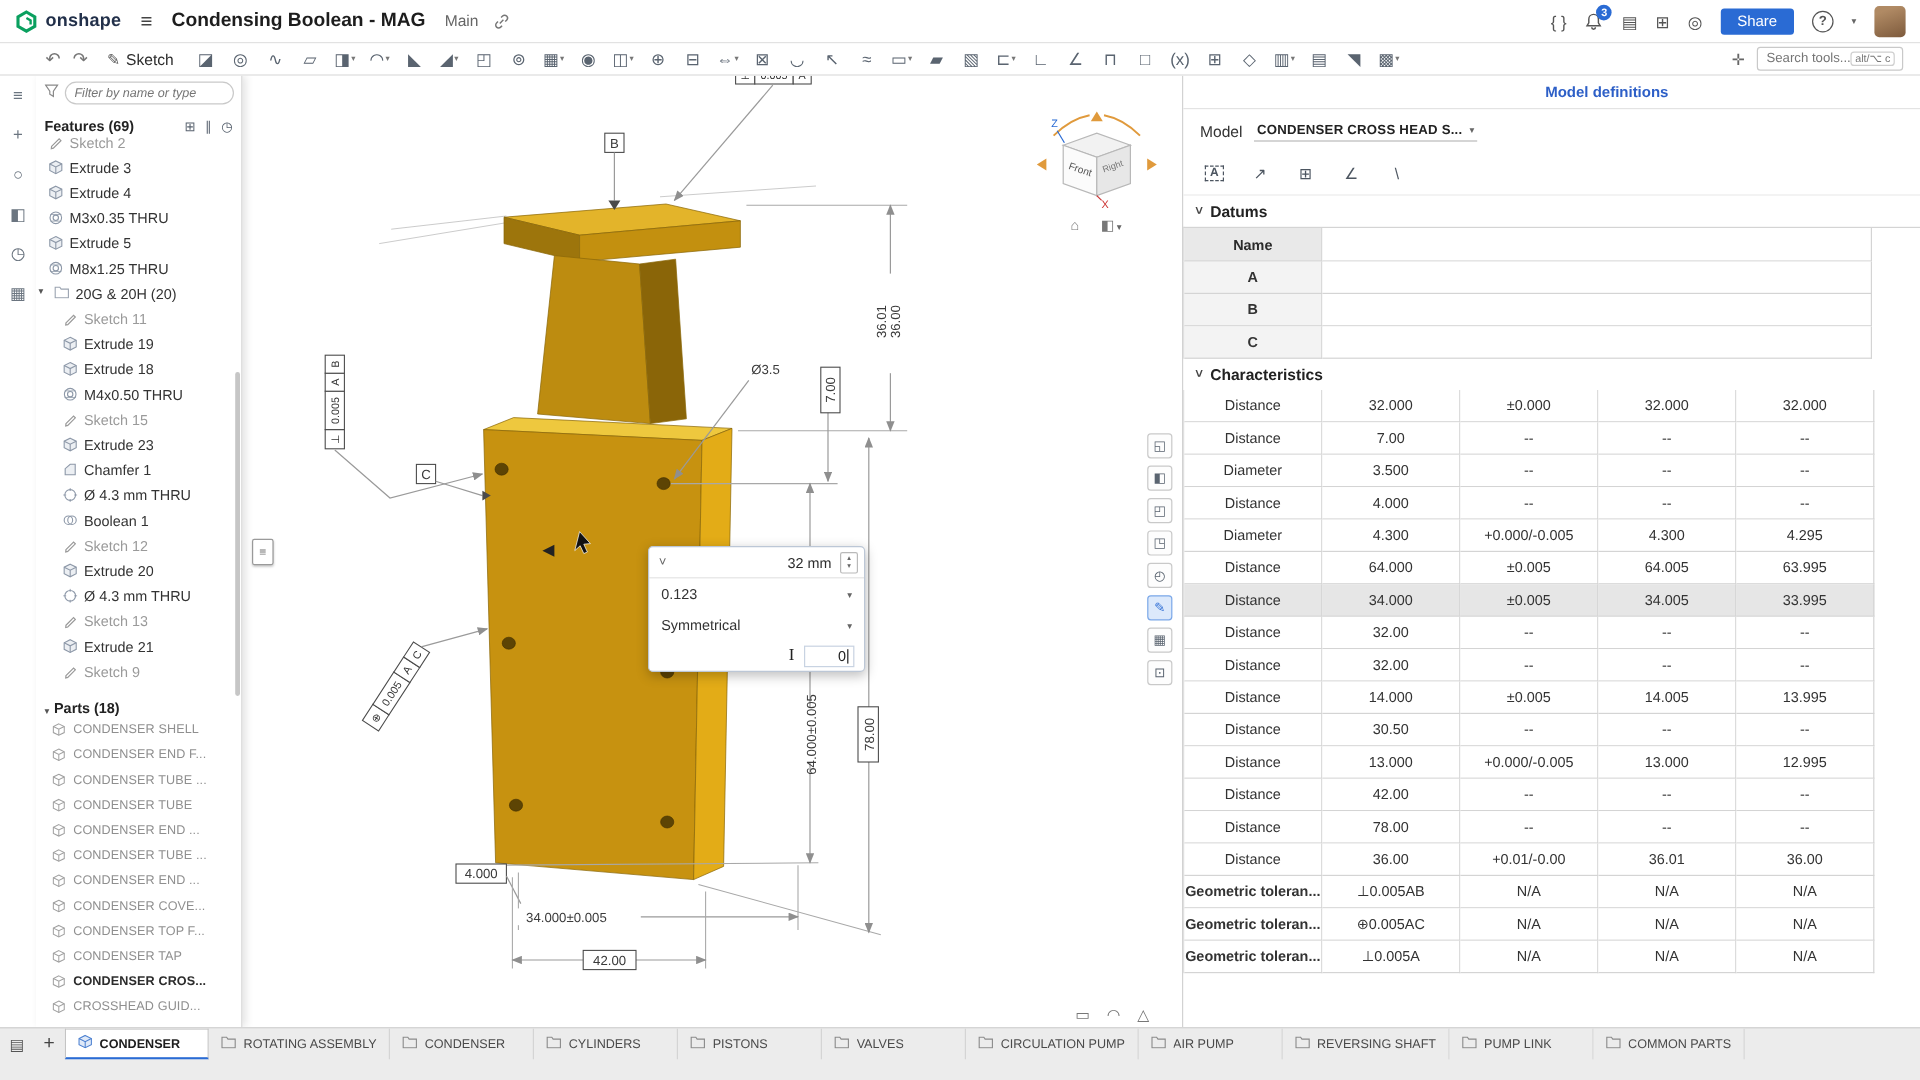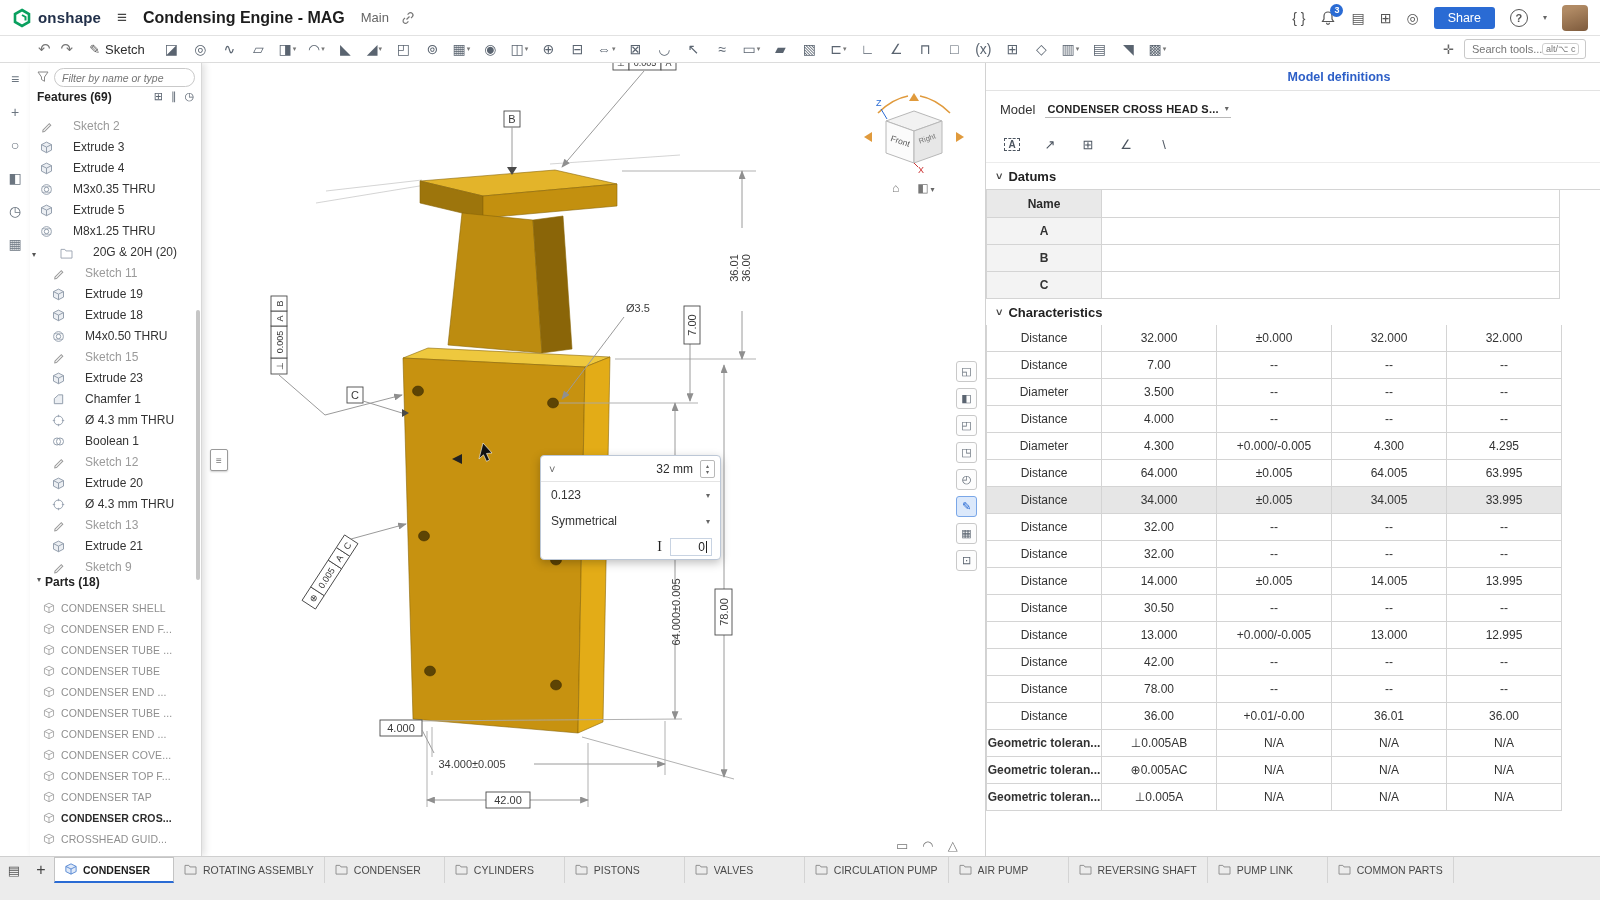--- a/index.html
+++ b/index.html
@@ -89,26 +89,26 @@
 .vs-btn.active{background:#dce9fb;border-color:#7aa7e8;color:#2a6bd4}
 
 .canvas-bottom-ics{position:absolute;left:866px;top:775px;display:flex;gap:14px;color:#777;font-size:13px;z-index:5}
 
 
 .features-panel{position:absolute;top:63px;left:30px;width:172px;bottom:44px;background:#fff;z-index:25;
   border-right:1px solid #d8d8d8;box-shadow:3px 0 7px rgba(0,0,0,.12);overflow:hidden}
 .filter-row{display:flex;align-items:center;gap:5px;padding:5px 6px 3px 7px}
 .filter-input{flex:1;border:1px solid #c9c9c9;border-radius:10px;height:19px;font-size:10.5px;padding:0 7px;
   color:#444;outline:none;font-style:italic;font-family:"Liberation Sans",sans-serif;min-width:0}
-.feat-header{display:flex;align-items:flex-start;height:22px;padding:0 7px}
+.feat-header{display:flex;align-items:flex-end;height:22px;padding:0 7px}
 .feat-title{font-size:12px;font-weight:bold;color:#222}
 .fh-icons{margin-left:auto;display:flex;gap:8px;color:#5a6470;font-size:11px}
 .fh-icons span{cursor:pointer}
 .feat-list{font-size:12px}
-.feat-item{display:flex;align-items:flex-end;height:21px;padding-left:9px;gap:20px;cursor:pointer;white-space:nowrap}
+.feat-item{display:flex;align-items:flex-start;height:21px;padding-left:9px;gap:5px;cursor:pointer;white-space:nowrap}
 .feat-item.indent{padding-left:21px}
 .feat-item .feat-caret{font-size:8px;color:#555;margin-left:-7px;width:7px}
 .feat-ic{display:flex;width:14px;justify-content:center;flex:none}
 .feat-label{color:#333;overflow:hidden;text-overflow:ellipsis}
 .feat-item.gray .feat-label{color:#9a9a9a}
 .parts-h{margin-top:1px}
 .parts-h .feat-caret2{font-size:8px;color:#555;margin-right:4px}
 .part-item{display:flex;align-items:center;height:21px;padding-left:12px;gap:5px;cursor:pointer;white-space:nowrap}
 .part-label{font-size:10.5px;color:#8f8f8f;letter-spacing:.1px;overflow:hidden;text-overflow:ellipsis}
 .part-item.active .part-label{color:#2c2c2c;font-weight:bold}
@@ -159,21 +159,21 @@
 
   <header class="topbar">
     <span class="logo">
       <svg width="20" height="20" viewBox="0 0 20 20">
         <path d="M10 2 L17 6 V14 L10 18 L3 14 V6 Z" fill="none" stroke="#0aa05f" stroke-width="2.6"></path>
         <path d="M10 7 L13.5 9 V12.5" fill="none" stroke="#0aa05f" stroke-width="2"></path>
       </svg>
       <span class="logo-text">onshape</span>
     </span>
     <span class="hamburger">≡</span>
-    <span class="doc-title">Condensing Engine - MAG</span>
+    <span class="doc-title">Condensing Boolean - MAG</span>
     <span class="workspace">Main</span>
     <span class="link-ic">
       <svg width="14" height="14" viewBox="0 0 14 14">
           <path d="M5.5 8.5 L8.5 5.5 M4 7 L2.8 8.2 a2.4 2.4 0 0 0 3.4 3.4 L7.4 10.4 M10 7 L11.2 5.8 a2.4 2.4 0 0 0 -3.4-3.4 L6.6 3.6" fill="none" stroke="#777" stroke-width="1.2"></path>
         </svg>
     </span>
     <span class="tb-right">
       <span class="tb-ic">{ }</span>
       <span class="tb-ic">
         <svg width="16" height="16" viewBox="0 0 16 16">

